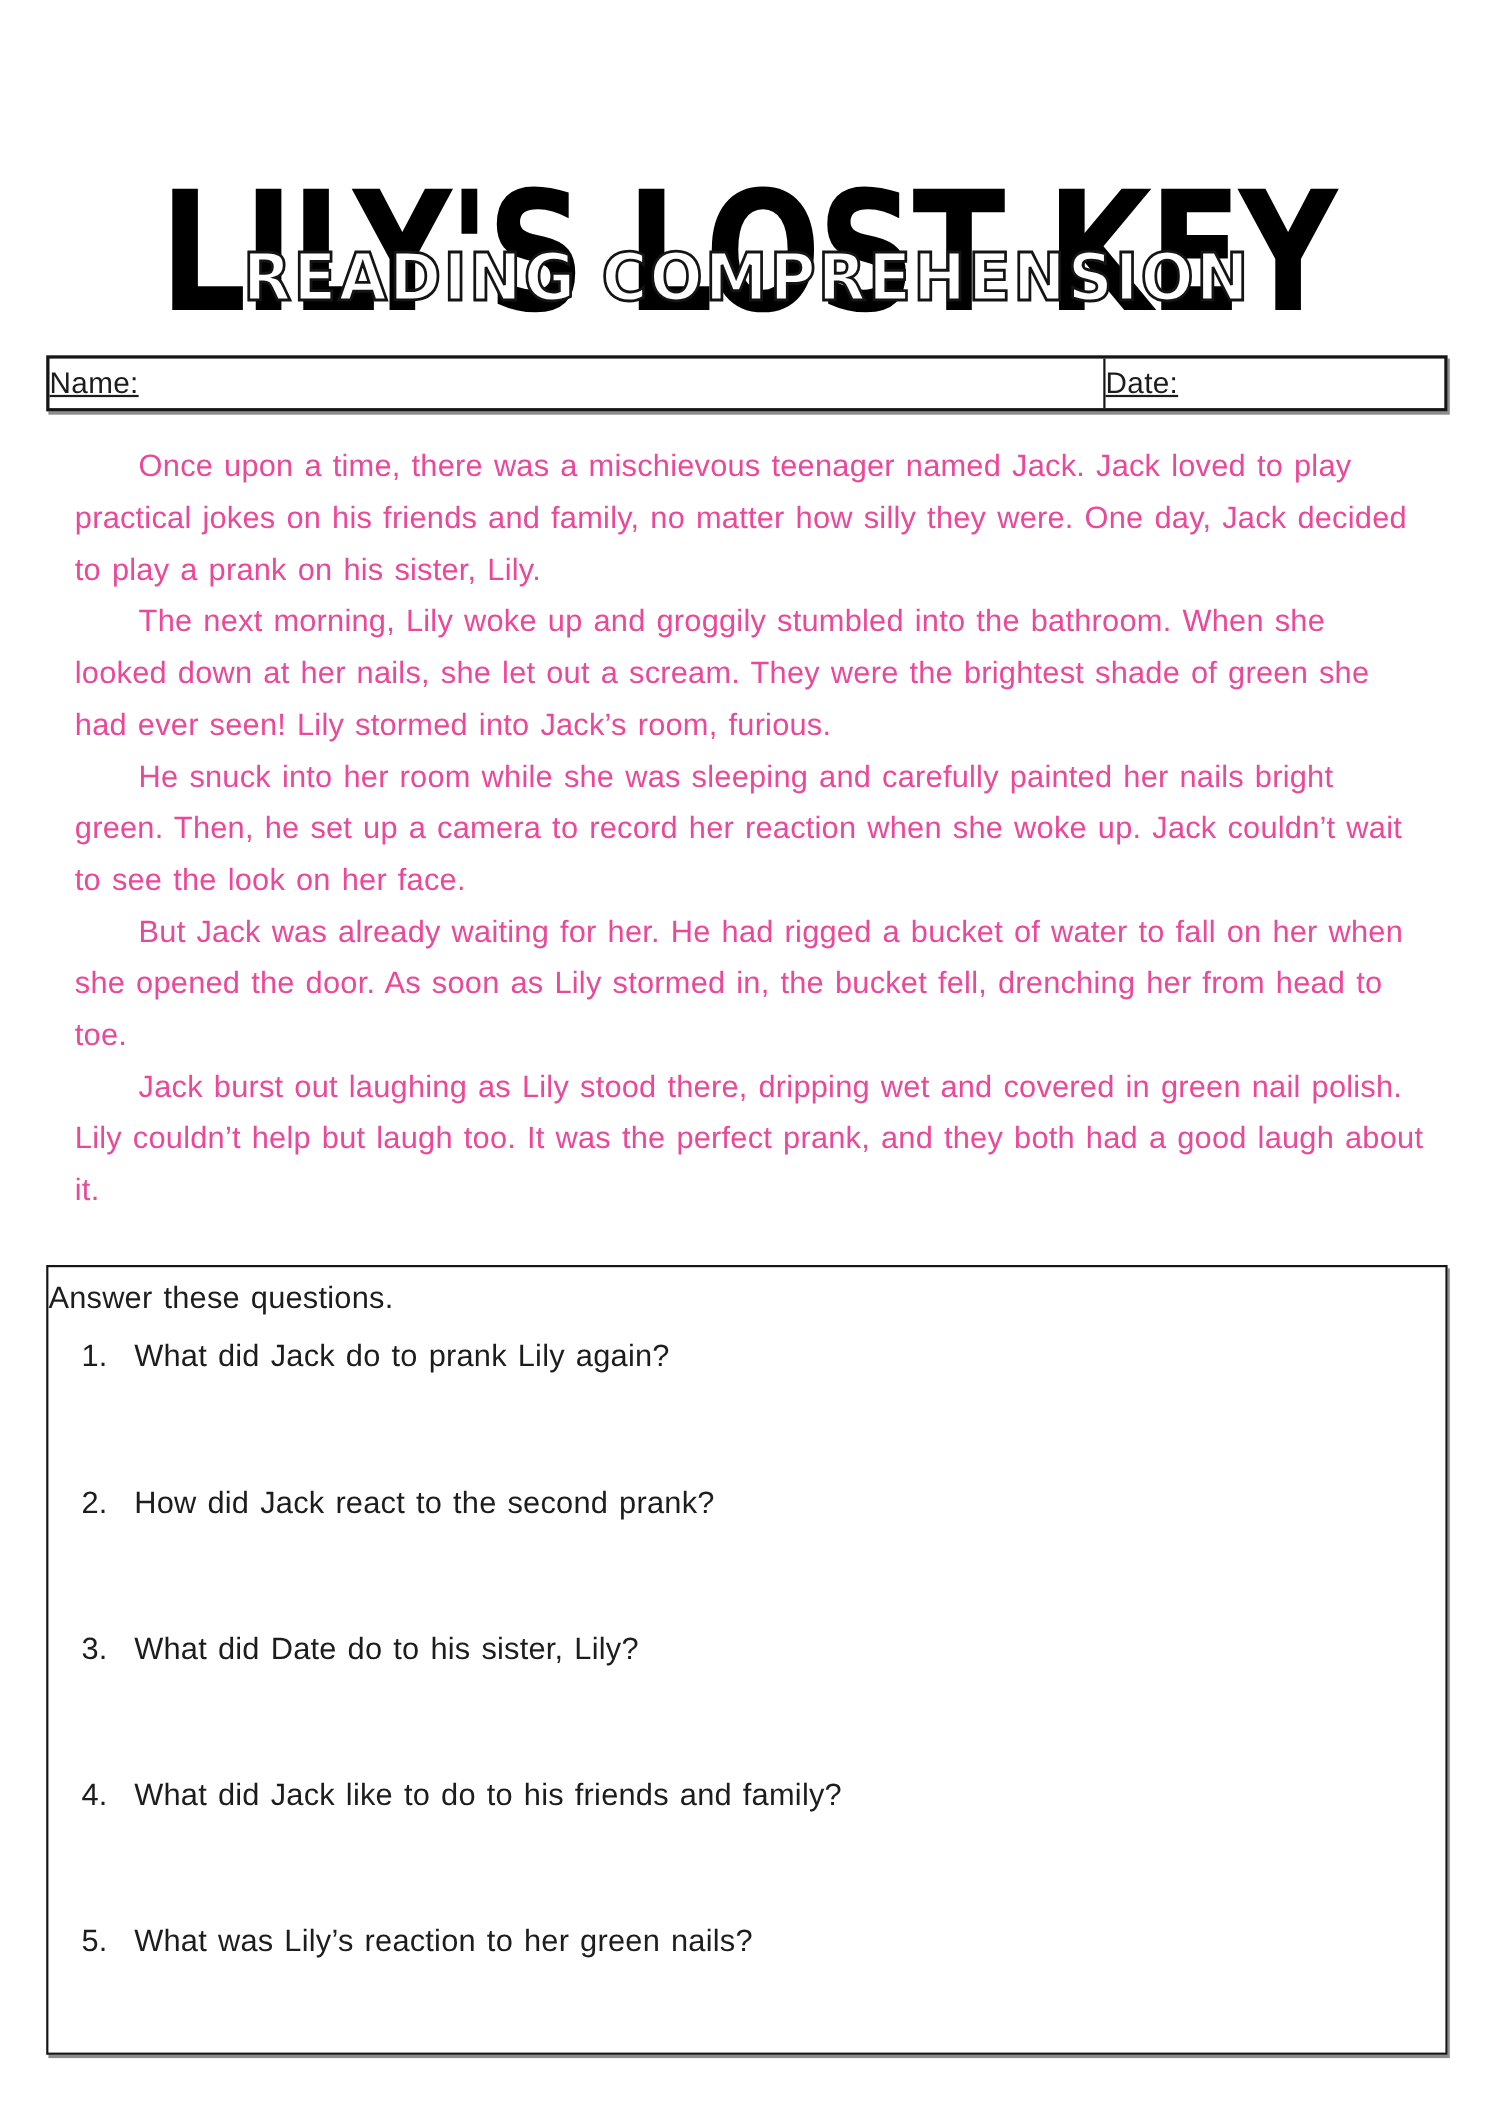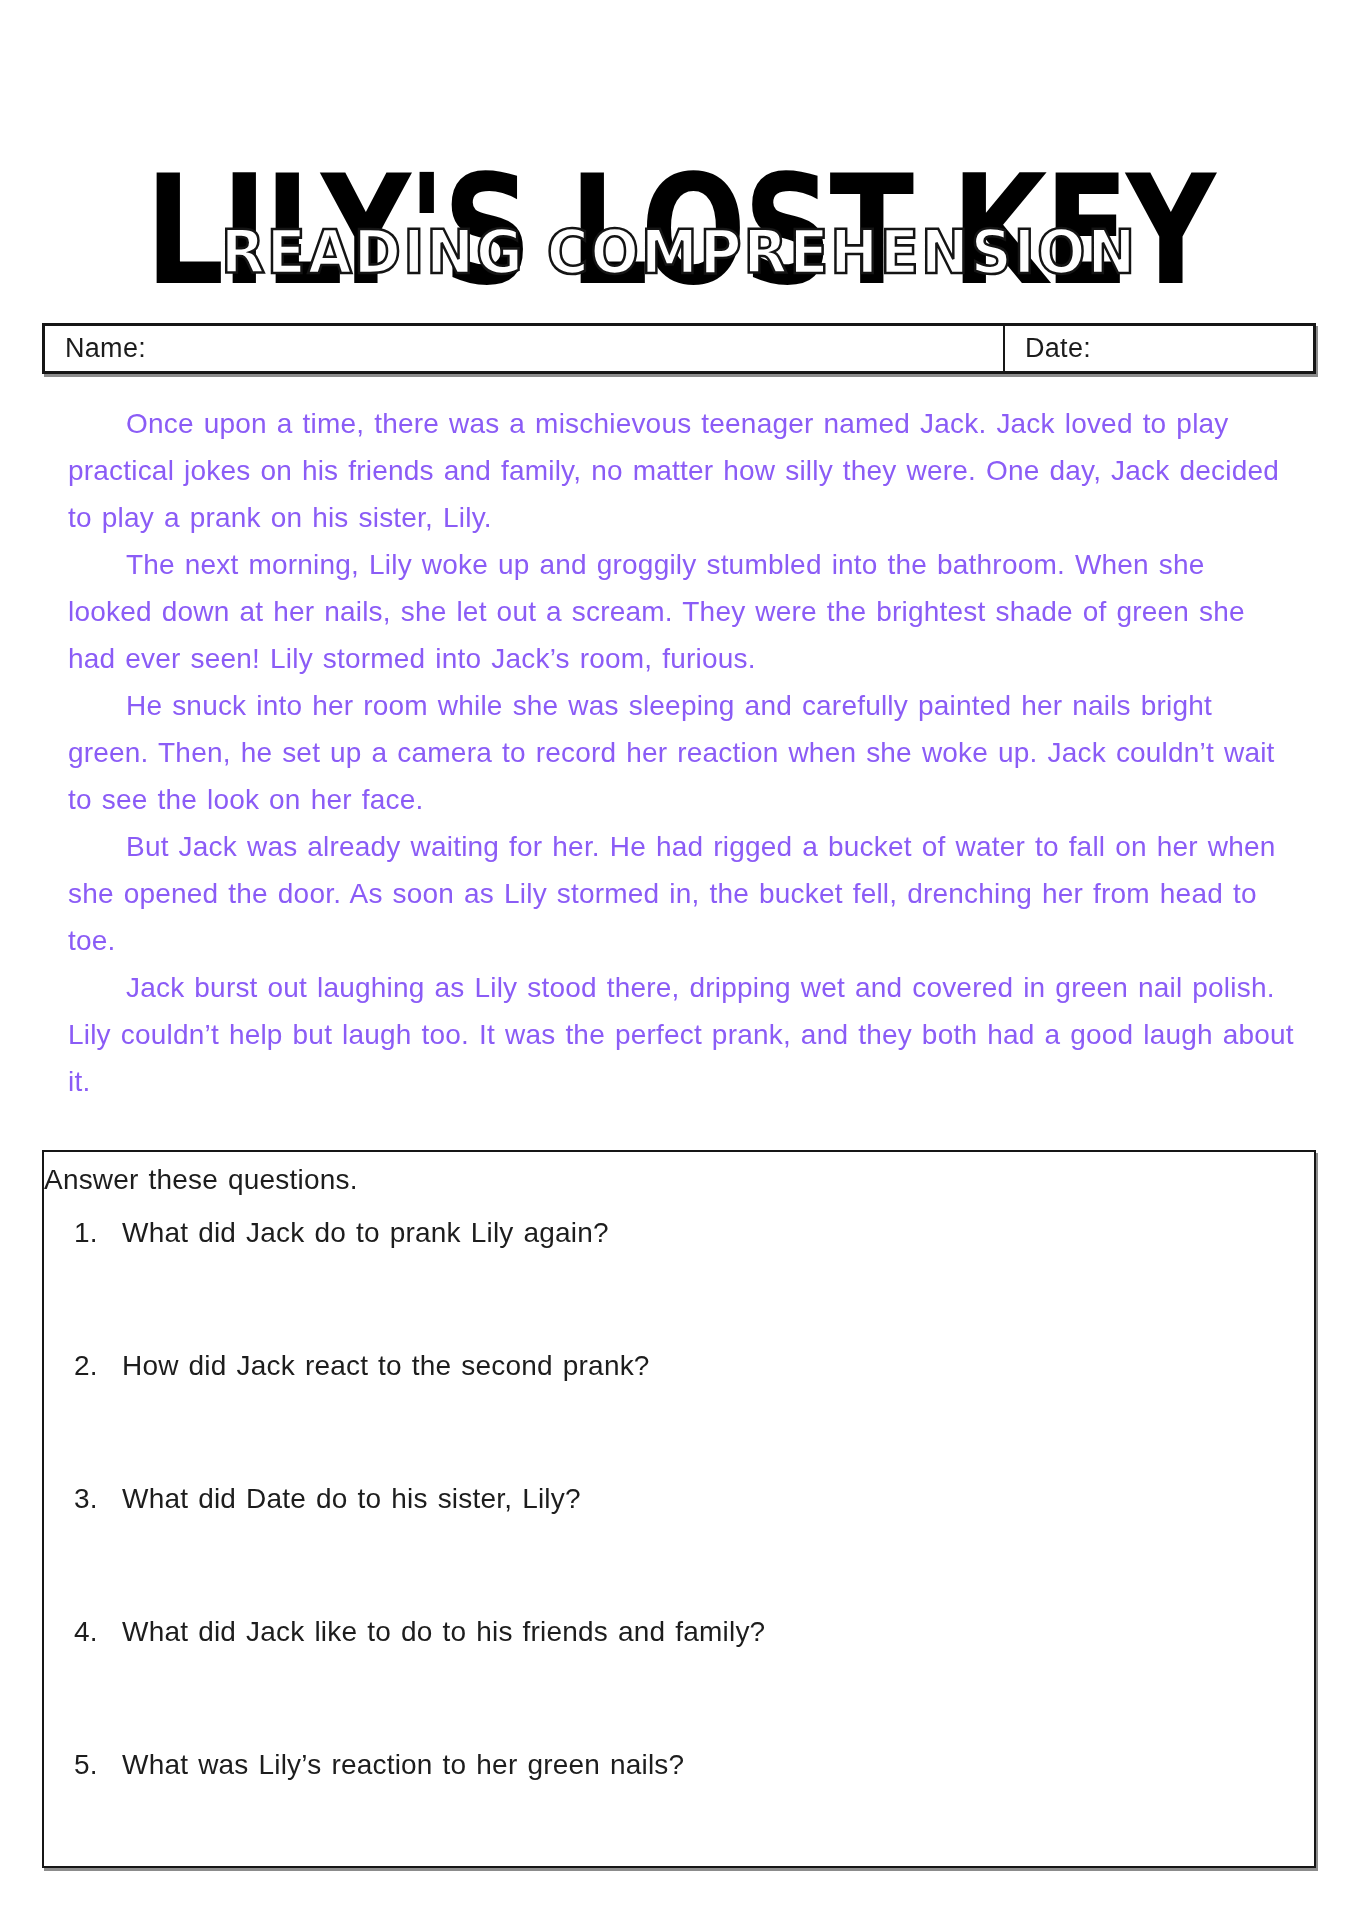--- a/index.html
+++ b/index.html
@@ -51,36 +51,36 @@
     border:3px solid #161616;
     box-shadow:2px 3px 0 rgba(0,0,0,0.45);
     background:#ffffff;
     display:flex;
     align-items:center;
     font-size:27px;
     letter-spacing:0.3px;
   }
   .name-section{flex:0 0 958px;display:flex;align-items:center;height:100%;}
   .date-section{flex:1;display:flex;align-items:center;height:100%;border-left:2px solid #161616;}
-  .field-label{padding-left:20px;white-space:nowrap;color:#1c1c1c;}
+  .field-label{white-space:nowrap;color:#1c1c1c;text-decoration:underline;}
   .fill-input{
     flex:1;height:80%;margin:0 8px;
     border:none;outline:none;background:transparent;
     font:inherit;color:inherit;
   }
   
   .story{
     position:absolute;
     left:68px; top:400px;
     width:1226px;
     font-size:28px;
     line-height:47px;
     letter-spacing:0.2px;
     word-spacing:2px;
-    color:#8b5cf6;
+    color:#ec4899;
   }
   .story p{margin:0;text-indent:58px;}
   
   .questions-box{
     position:absolute;
     left:42px; top:1150px;
     width:1270px; height:714px;
     border:2px solid #161616;
     box-shadow:2px 3px 0 rgba(0,0,0,0.45);
     background:#ffffff;

